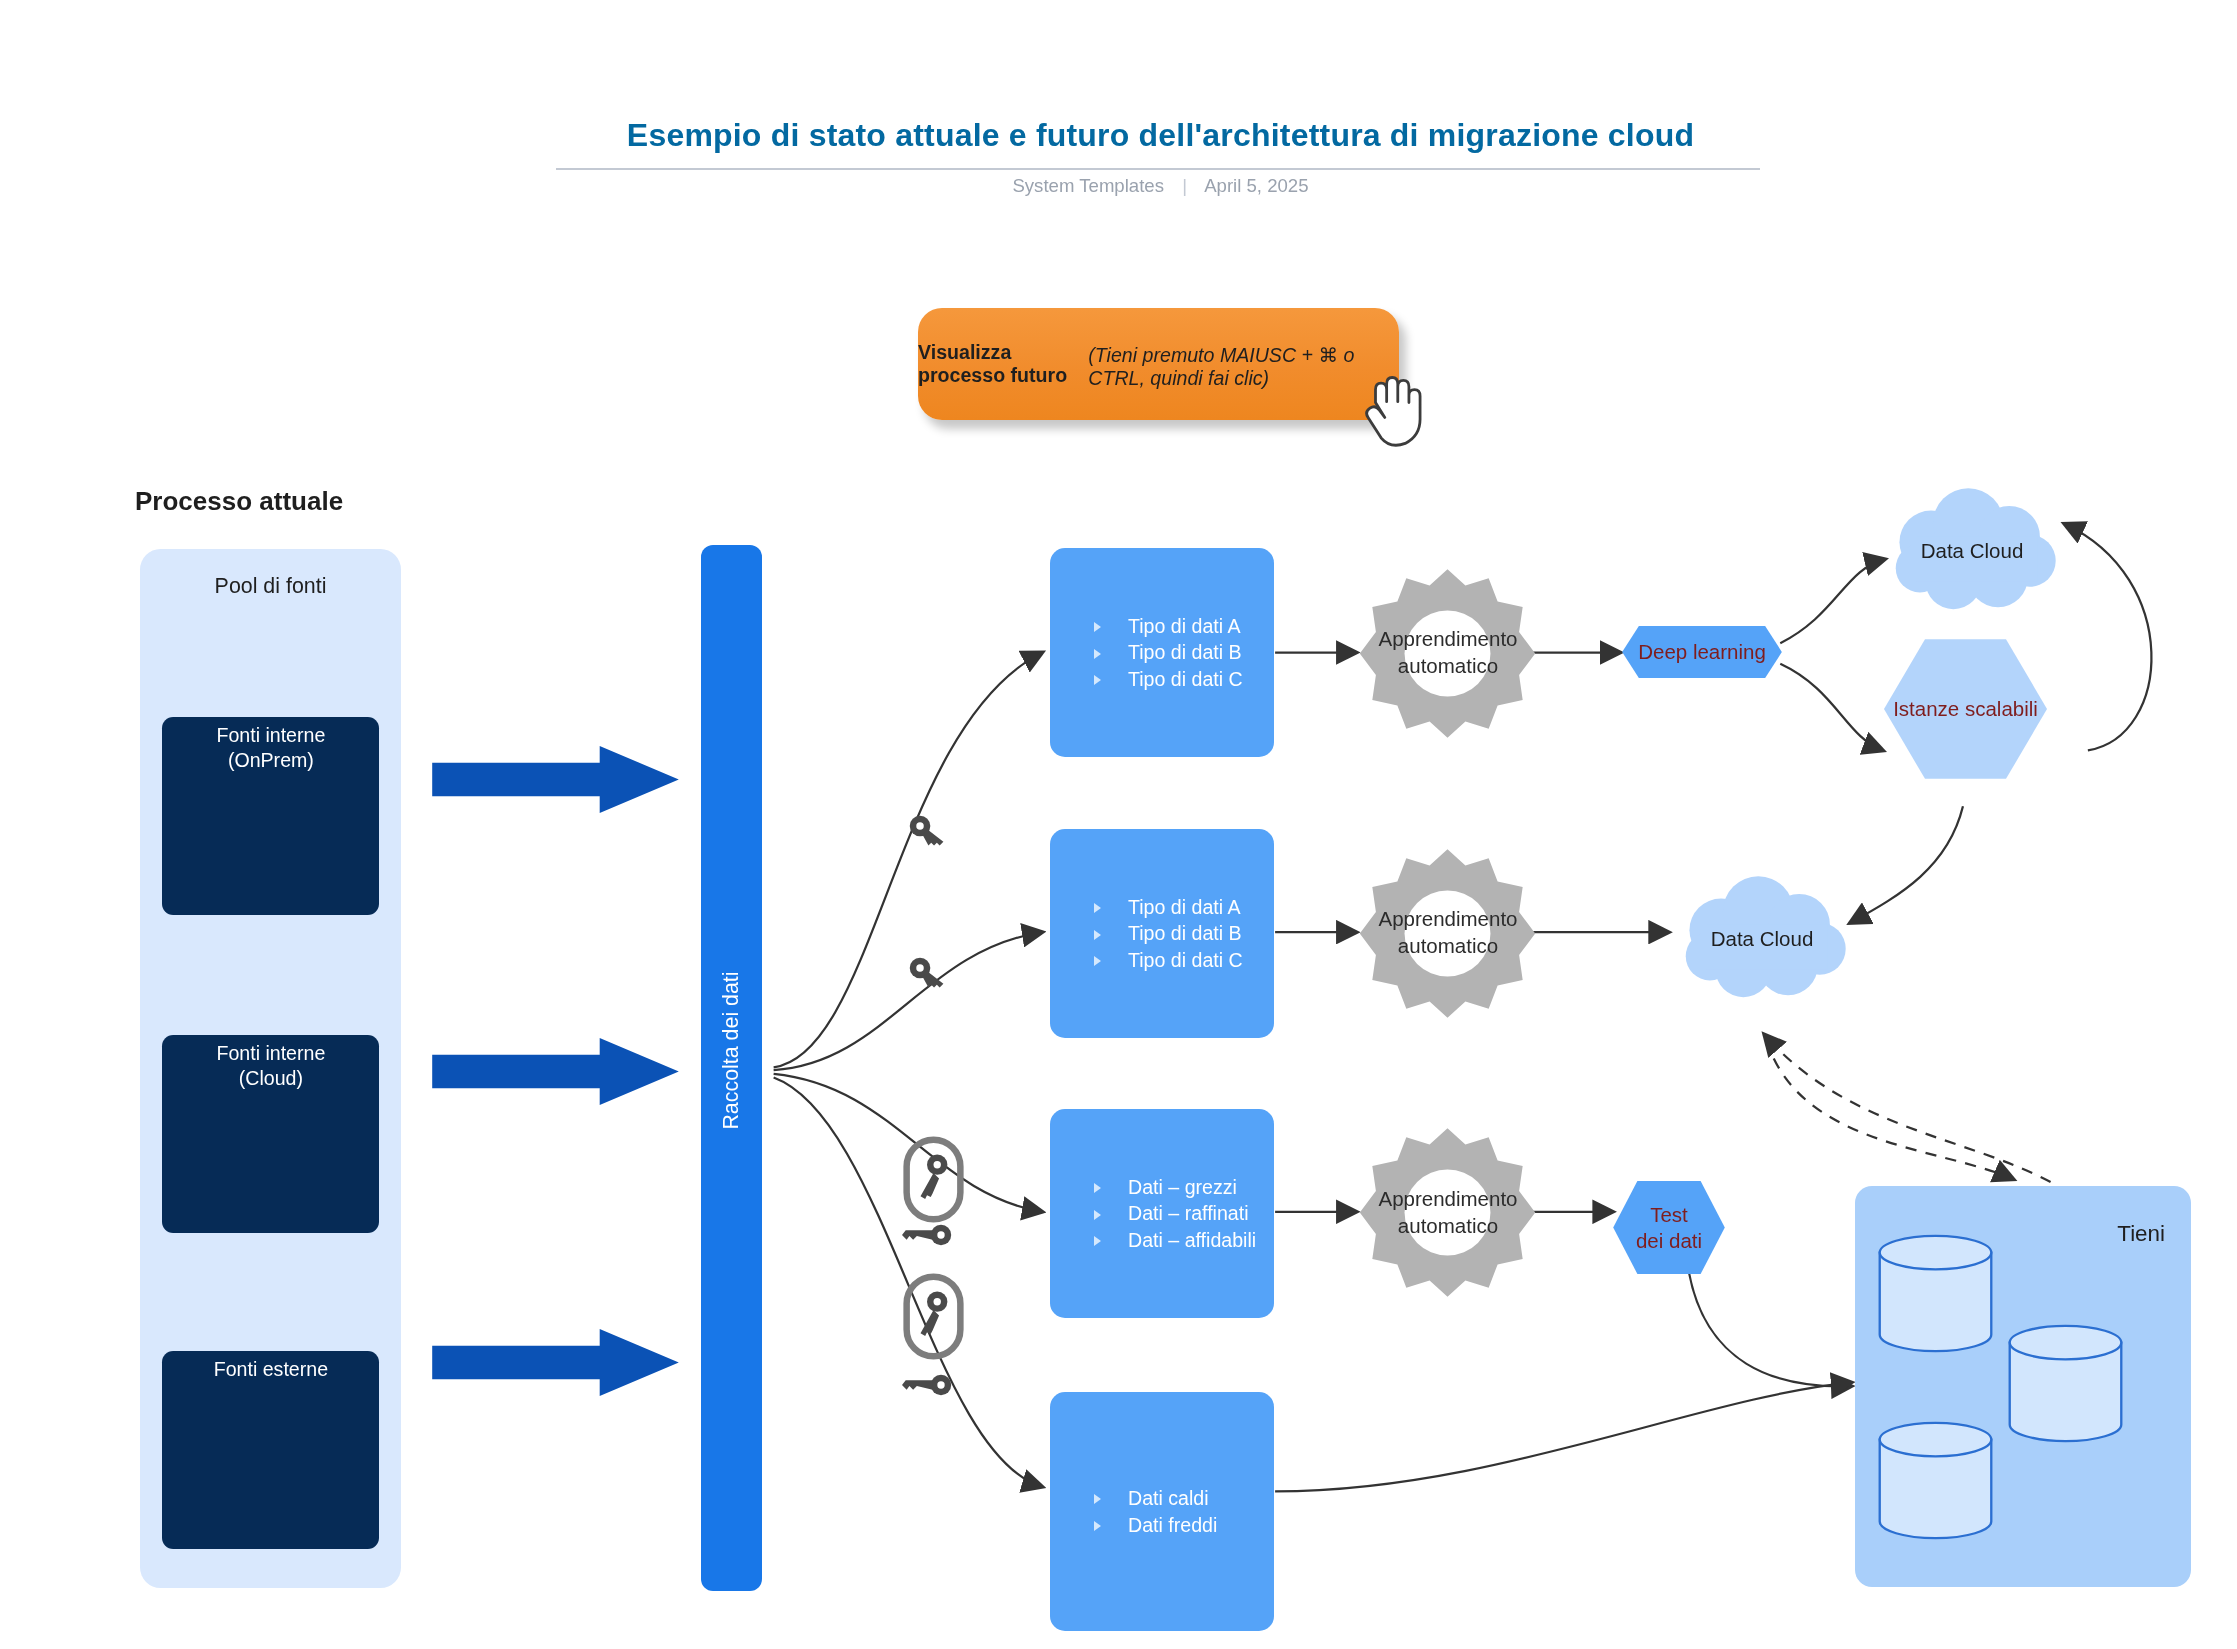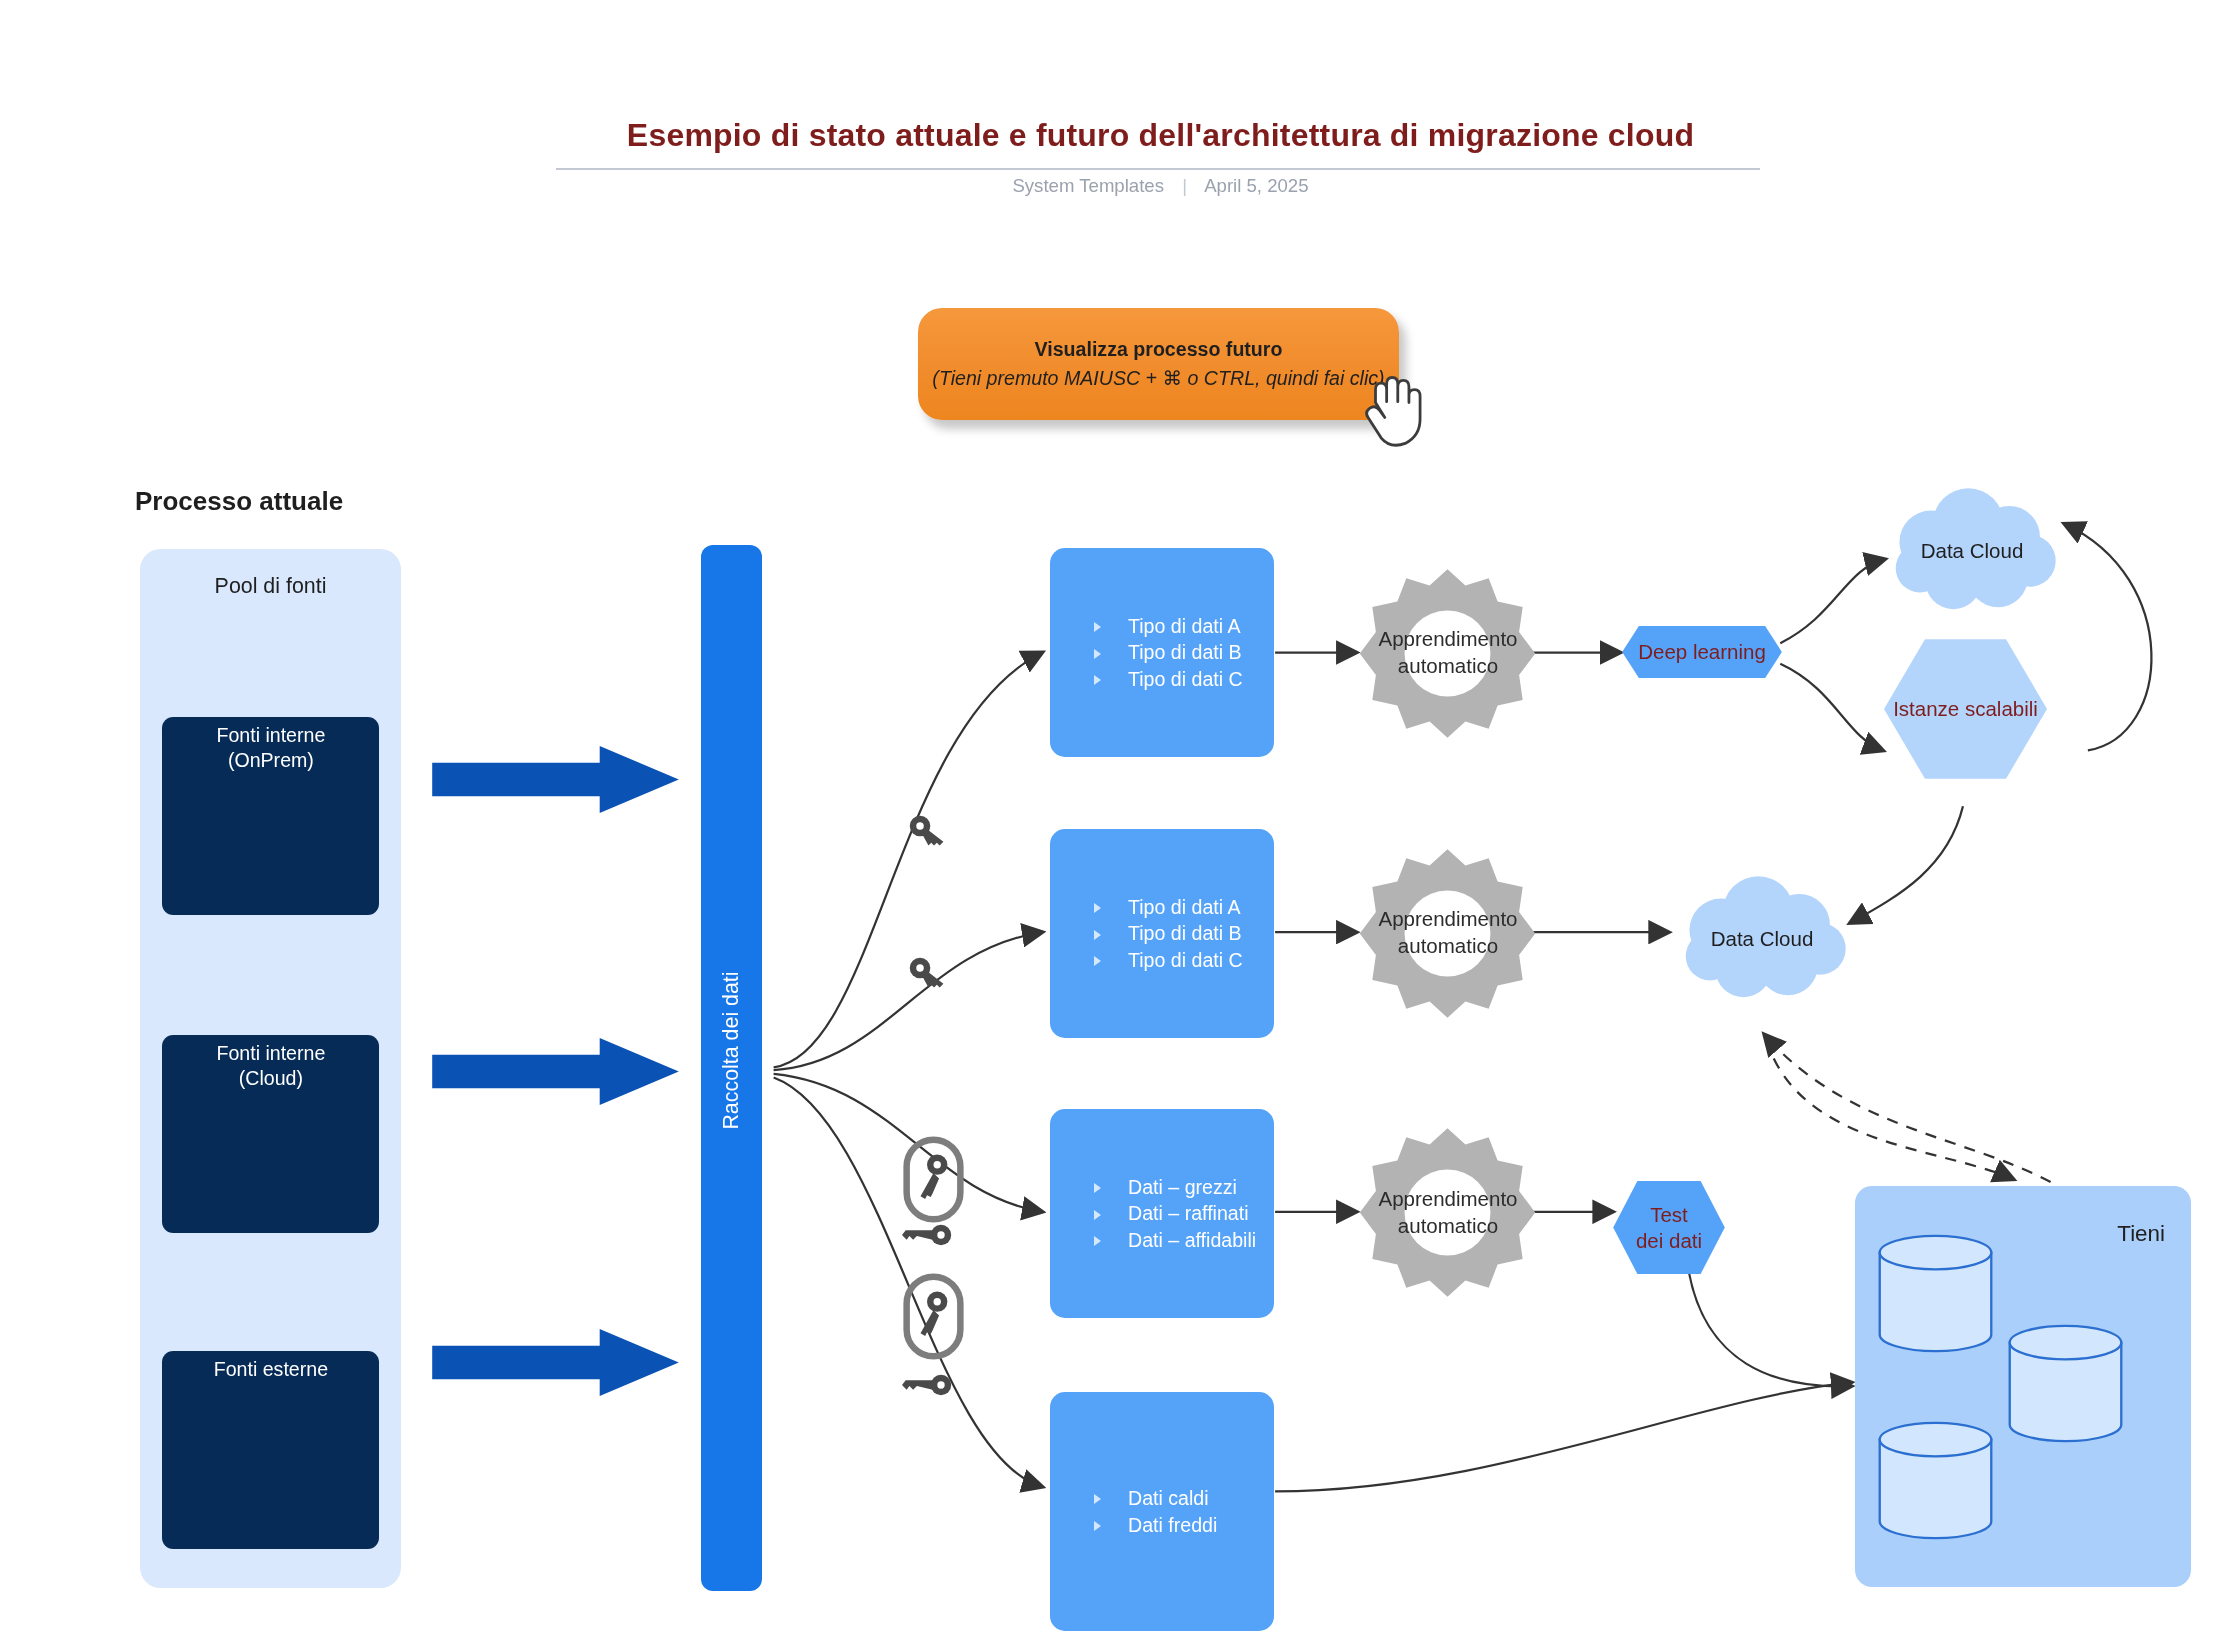--- a/index.html
+++ b/index.html
@@ -2,31 +2,31 @@
 <html style="font-size:15px"><head>
 <meta charset="utf-8">
 <style>
   html,body{margin:0;padding:0;background:#ffffff;}
   body{width:2237px;height:1649px;position:relative;overflow:hidden;
        font-family:"Liberation Sans","DejaVu Sans",sans-serif;}
 
   
   #header{position:absolute;left:0;top:0;width:2237px;height:214px;}
   #doc-title{position:absolute;left:559px;top:117px;width:1203px;text-align:center;
-             font-size:32px;font-weight:bold;color:#7f1d1d;letter-spacing:0.2px;}
+             font-size:32px;font-weight:bold;color:#0369a1;letter-spacing:0.2px;}
   #title-rule{position:absolute;left:556px;top:168px;width:1204px;height:1.9px;background:#c3c9d3;}
   #subtitle{position:absolute;left:559px;top:175px;width:1203px;text-align:center;
             font-size:18.6px;color:#9aa2ae;}
   #subtitle .sep{display:inline-block;margin:0 13px;color:#c3c9d3;}
 
   
   #tooltip-btn{position:absolute;left:918px;top:308px;width:481px;height:112px;
     background:linear-gradient(180deg,#f5983c 0%,#f18c2c 55%,#ee861f 100%);
     border-radius:24px;box-shadow:6.5px 8.4px 9.3px rgba(0,0,0,.22);
-    display:flex;flex-direction:column;align-items:center;justify-content:center;
+    display:flex;flex-direction:row;align-items:center;justify-content:center;
     cursor:pointer;}
   #tooltip-line1{font-size:19.6px;font-weight:bold;color:#1f1f1f;}
   #tooltip-line2{font-size:19.6px;font-style:italic;color:#1f1f1f;margin-top:6px;}
   #cursor-hand{position:absolute;left:1364px;top:371px;width:62px;height:78px;}
 
   
   #section-label{position:absolute;left:135px;top:486px;font-size:26px;font-weight:bold;color:#1f1f1f;}
 
   
   #source-pool{position:absolute;left:140px;top:549px;width:261px;height:1039px;

